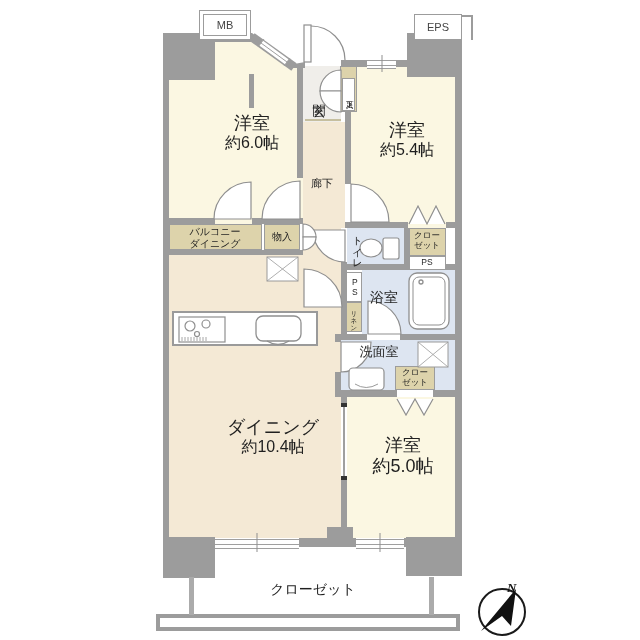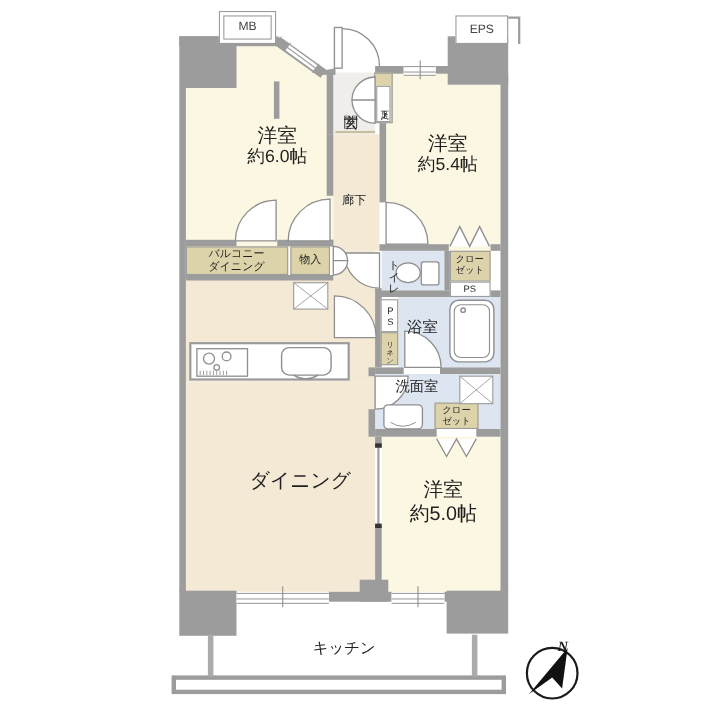--- a/index.html
+++ b/index.html
@@ -240,22 +240,23 @@
   <div class="label" style="left:379px;top:352px;font-size:13px">洗面室</div>
 
   <div class="label" style="left:415px;top:378px;font-size:8.5px">
     <div>クロー</div>
     <div>ゼット</div>
   </div>
 
 
   <div class="label" style="left:273px;top:437px;font-size:18px">
     <div>ダイニング</div>
+    <div style="font-size:16px">約10.4帖</div>
   </div>
 
   <div class="label" style="left:403px;top:456px;font-size:18px">
     <div>洋室</div>
     <div style="font-size:18px">約5.0帖</div>
   </div>
 
-  <div class="label" style="left:313px;top:589px;font-size:14px">キッチン</div>
+  <div class="label" style="left:313px;top:589px;font-size:14px">クローゼット</div>
 
 </div>
 
 </body></html>

